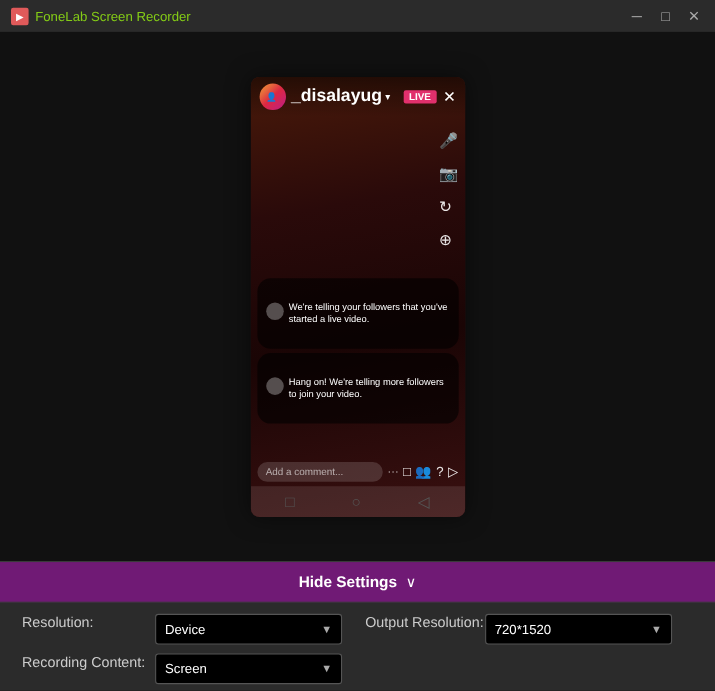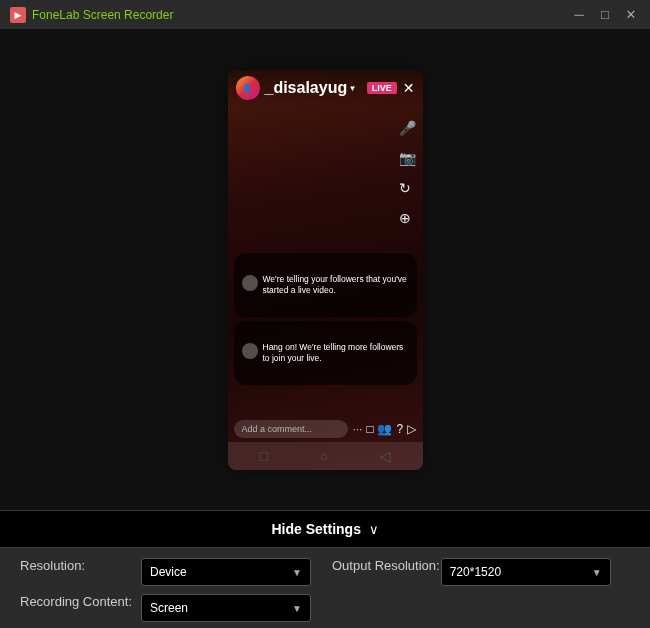--- a/index.html
+++ b/index.html
@@ -230,21 +230,21 @@
       padding: 6px;
       background: rgba(255,255,255,0.1);
     }
     .ig-ctrl-icon {
       color: #555;
       font-size: 14px;
     }
 
     
     .hide-settings-bar {
-      background: #000000;
+      background: #701a75;
       height: 38px;
       display: flex;
       align-items: center;
       justify-content: center;
       gap: 8px;
       border-top: 1px solid #3a3a3a;
       border-bottom: 1px solid #3a3a3a;
       cursor: pointer;
     }
     .hide-settings-text {
@@ -330,21 +330,21 @@
       <span class="phone-icon">⊕</span>
     </div>
 
     <div class="ig-messages">
       <div class="ig-message">
         <div class="ig-msg-icon"></div>
         <span class="ig-msg-text">We're telling your followers that you've started a live video.</span>
       </div>
       <div class="ig-message">
         <div class="ig-msg-icon"></div>
-        <span class="ig-msg-text">Hang on! We're telling more followers to join your live.</span>
+        <span class="ig-msg-text">Hang on! We're telling more followers to join your video.</span>
       </div>
     </div>
 
     <div class="ig-bottom-bar">
       <div class="ig-comment-row">
         <div class="ig-comment-input">
           <span style="font-size:9px;color:rgba(255,255,255,0.6)">Add a comment...</span>
         </div>
         <span class="ig-comment-dots">···</span>
         <span class="ig-btm-icon" style="font-size:12px;color:#fff;opacity:0.9">□</span>

